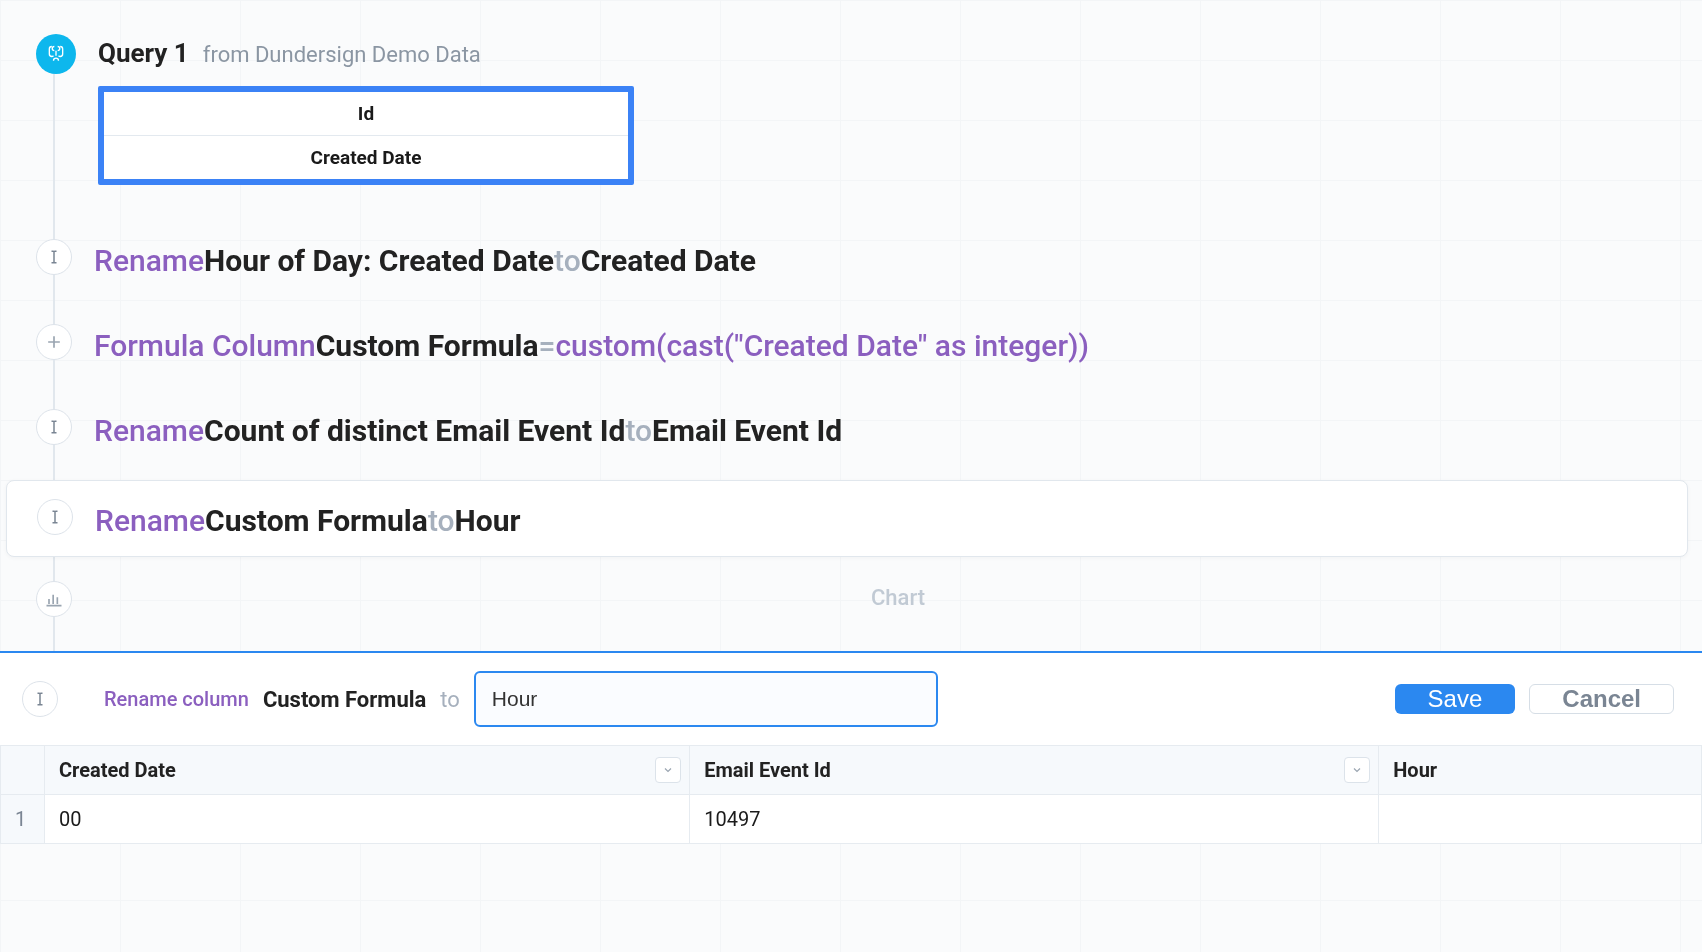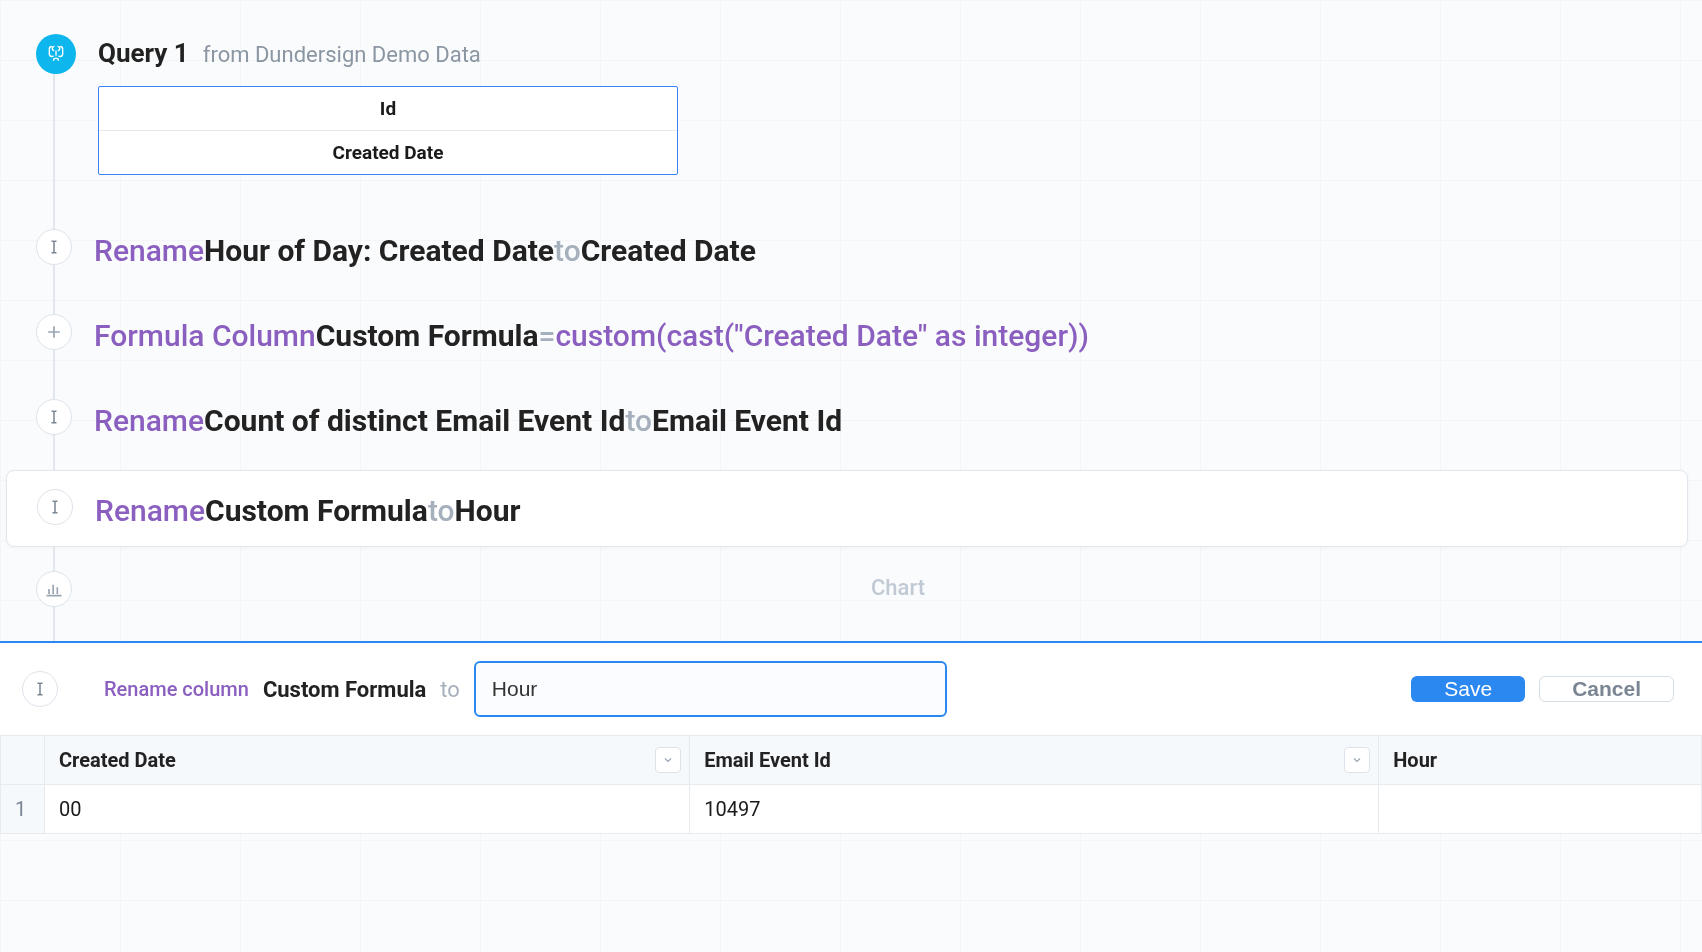--- a/index.html
+++ b/index.html
@@ -49,22 +49,22 @@
   width: 40px; height: 40px;
 }
 .step-icon svg { width: 20px; height: 20px; }
 .step-content { flex: 1; padding-top: 4px; }
 .header-row { display: flex; align-items: baseline; gap: 14px; }
 .query-title { font-size: 26px; font-weight: 700; color: #222; }
 .query-sub { font-size: 22px; color: #8b96a3; font-weight: 400; }
 .columns-box {
   margin-top: 18px;
   margin-left: 0;
-  width: 580px;
-  border: 1px solid #3b82f6;
+  width: 536px;
+  border: 6px solid #3b82f6;
   border-radius: 2px;
   background: #fff;
 }
 .columns-box .col-item {
   padding: 10px 18px;
   font-weight: 700;
   font-size: 19px;
   border-bottom: 1px solid #e3e9ef;
 }
 .columns-box .col-item:last-child { border-bottom: none; }
@@ -109,21 +109,21 @@
   font-size: 21px;
   padding: 14px 16px;
   border: 2px solid #2b88f0;
   border-radius: 6px;
   outline: none;
   background: #fafcff;
   color: #333;
 }
 .btn {
   padding: 0 32px;
-  font-size: 21px;
+  font-size: 24px;
   border-radius: 6px;
   border: 1px solid transparent;
   cursor: pointer;
   font-weight: 500;
 }
 .btn-primary { background: #2b88f0; color: #fff; }
 .btn-secondary { background: #fff; color: #7a8593; border: 1px solid #d6dee6; font-weight: bold; }
 
 .results-table { width: 100%; border-collapse: collapse; background: #fff; }
 .results-table th, .results-table td {

